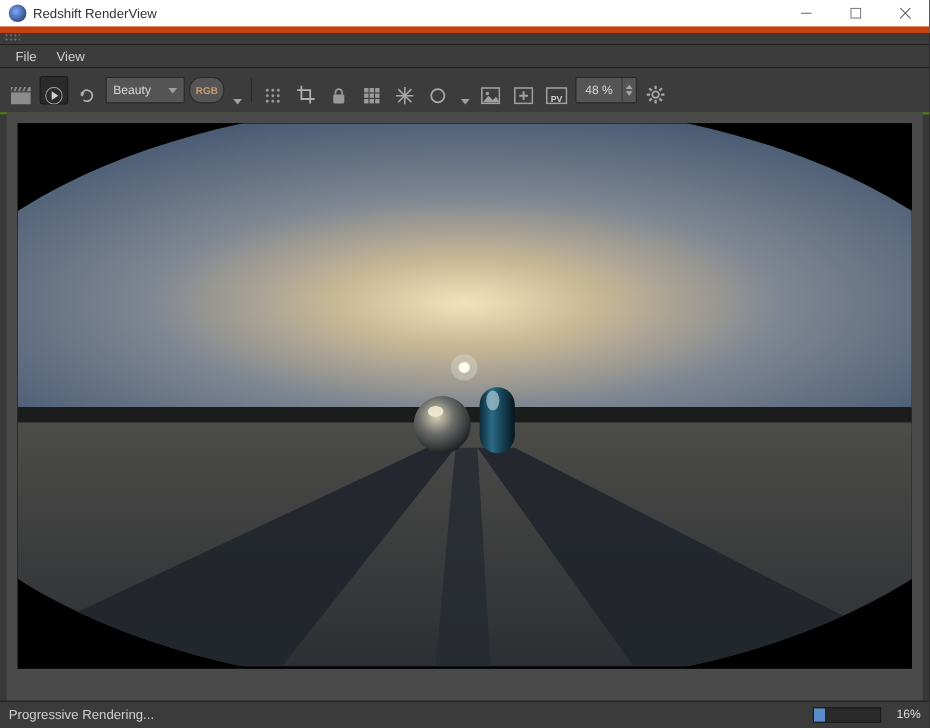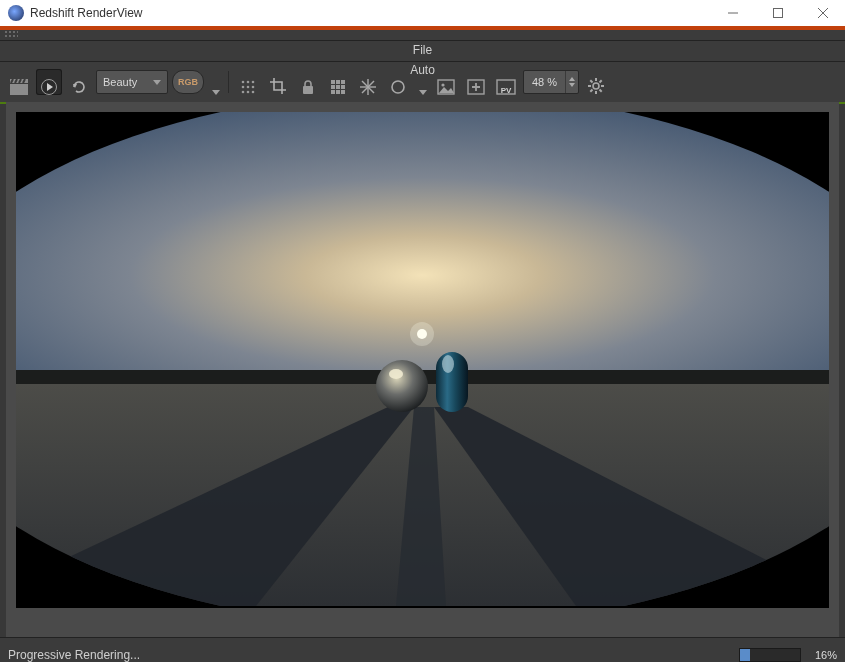--- a/index.html
+++ b/index.html
@@ -13,21 +13,21 @@
     background: #383838;
     overflow: hidden;
     user-select: none;
   }
   .titlebar {
     height: 30px;
     background: #ffffff;
     display: flex;
     align-items: center;
     justify-content: space-between;
-    border-bottom: 4px solid #c2410c;
+    border-bottom: 6px solid #c2410c;
     box-sizing: border-box;
   }
   .titlebar .left {
     display: flex;
     align-items: center;
     gap: 6px;
     padding-left: 8px;
   }
   .titlebar .appicon {
     width: 16px;
@@ -65,21 +65,20 @@
   }
 
   .menubar {
     height: 20px;
     background: #3b3b3b;
     display: flex;
     align-items: center;
     padding: 0 6px;
     gap: 2px;
     border-bottom: 1px solid #222;
-    flex-direction: column;
   }
   .menubar .menuitem {
     padding: 2px 8px;
     color: #cfcfcf;
     font-size: 12px;
     border-radius: 2px;
   }
 
   .toolbar {
     height: 40px;
@@ -201,21 +200,21 @@
   }
 
   .statusbar {
     position: absolute;
     bottom: 0;
     left: 0; right: 0;
     height: 24px;
     background: #3b3b3b;
     border-top: 1px solid #222;
     display: flex;
-    align-items: flex-end;
+    align-items: center;
     justify-content: space-between;
     padding: 0 8px;
     font-size: 12px;
     color: #cfcfcf;
   }
   .progress {
     display: flex;
     align-items: center;
     gap: 8px;
   }
@@ -259,21 +258,21 @@
     </div>
   </div>
 </div>
 
 <div class="grabbar">
     <div class="grip"></div>
   </div>
 
 <div class="menubar">
   <div class="menuitem">File</div>
-  <div class="menuitem">Auto</div>
+  <div class="menuitem">View</div>
 </div>
 
 <div class="toolbar">
 
   <div class="tb-btn" title="Render">
     <svg width="18" height="16" viewBox="0 0 18 16">
         <rect x="0" y="5" width="18" height="11" fill="#8c8c8c"></rect>
         <polygon points="0,0 18,0 18,4 0,4" fill="#8c8c8c"></polygon>
         <path d="M3 0 L1 4 M7 0 L5 4 M11 0 L9 4 M15 0 L13 4" stroke="#3c3c3c" stroke-width="2"></path>
       </svg>

